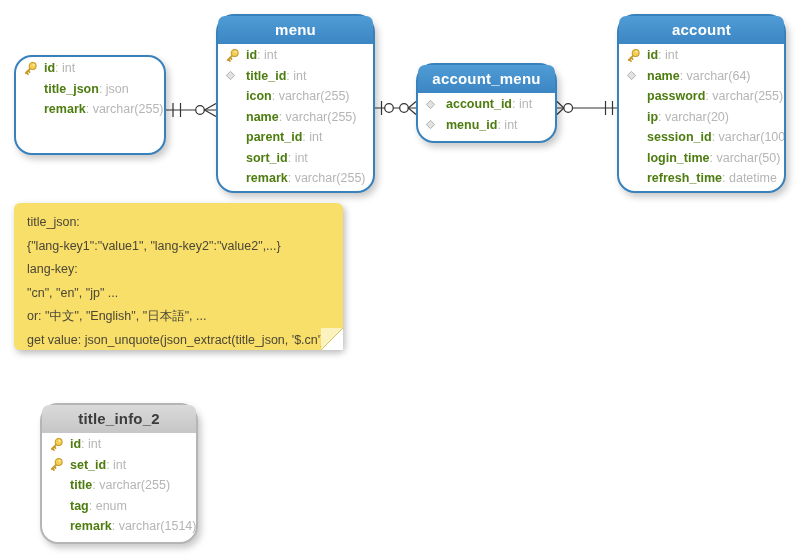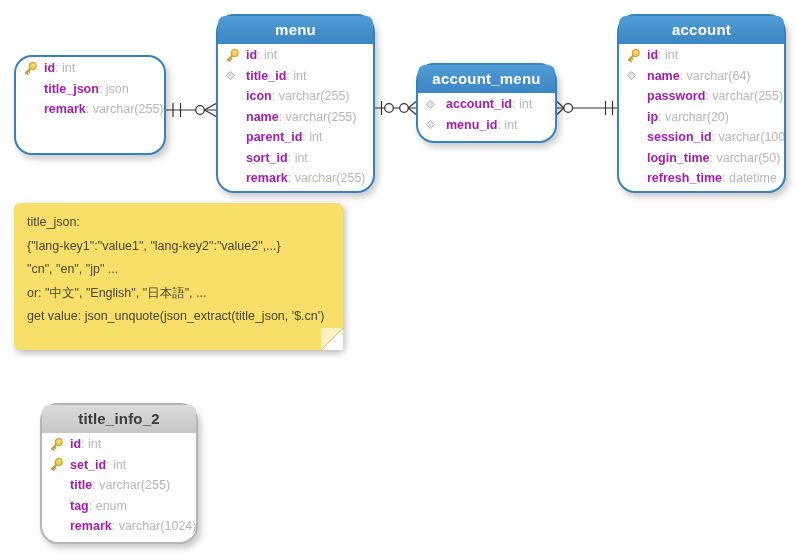--- a/index.html
+++ b/index.html
@@ -13,21 +13,21 @@
            font-weight:bold;font-size:15px;letter-spacing:0.2px;
            background:linear-gradient(180deg,#509cd6 0%,#3b86c3 100%);
            border-radius:7px 7px 0 0;cursor:default;}
   .tbl.gray{border-color:#b5b5b5;}
   .tbl.gray .hd{background:linear-gradient(180deg,#dadada 0%,#c6c6c6 100%);color:#3d3d3d;}
   .bd{padding-top:1px;}
   .row{display:flex;align-items:center;height:20.5px;padding-left:7px;
        font-size:12.5px;white-space:nowrap;overflow:hidden;}
   .ic{flex:0 0 21px;width:21px;display:flex;align-items:center;}
   .ic svg{display:block;}
-  .fn{font-weight:bold;color:#a21caf;}
+  .fn{font-weight:bold;color:#4d7c0f;}
   .ft{color:#b5b5b5;}
   .note{position:absolute;left:14px;top:203px;width:329px;height:147px;z-index:2;
         background:#f7df69;border-radius:6px;color:#4c4637;
         box-shadow:2px 3px 7px rgba(0,0,0,0.28);}
   .note .inner{padding:8px 13px;}
   .note .ln{line-height:23.5px;font-size:12.5px;white-space:nowrap;}
   .fold-svg{position:absolute;right:0;bottom:0;display:block;}
 </style>
 </head>
 <body>
@@ -214,20 +214,21 @@
         <span class="fn">refresh_time</span>
         <span class="ft">: datetime</span>
       </div>
     </div>
   </div>
 
   <div class="note">
     <div class="inner">
       <div class="ln">title_json:</div>
       <div class="ln">{"lang-key1":"value1", "lang-key2":"value2",...}</div>
+      <div class="ln">lang-key:</div>
       <div class="ln">"cn", "en", "jp" ...</div>
       <div class="ln">or: "中文", "English", "日本語", ...</div>
       <div class="ln">get value: json_unquote(json_extract(title_json, '$.cn')</div>
     </div>
     <svg class="fold-svg" width="22" height="22">
       <polygon points="22,0 22,22 0,22" fill="#ffffff"></polygon>
       <polygon points="0,0 22,0 0,22" fill="#fbf2c0"></polygon>
       <line x1="0" y1="22" x2="22" y2="0" stroke="#dcc45c" stroke-width="1"></line>
     </svg>
   </div>
@@ -259,18 +260,18 @@
         <span class="ft">: varchar(255)</span>
       </div>
       <div class="row">
         <span class="ic"></span>
         <span class="fn">tag</span>
         <span class="ft">: enum</span>
       </div>
       <div class="row">
         <span class="ic"></span>
         <span class="fn">remark</span>
-        <span class="ft">: varchar(1024)</span>
+        <span class="ft">: varchar(1514)</span>
       </div>
     </div>
   </div>
 
 </div>
 
 </body></html>

